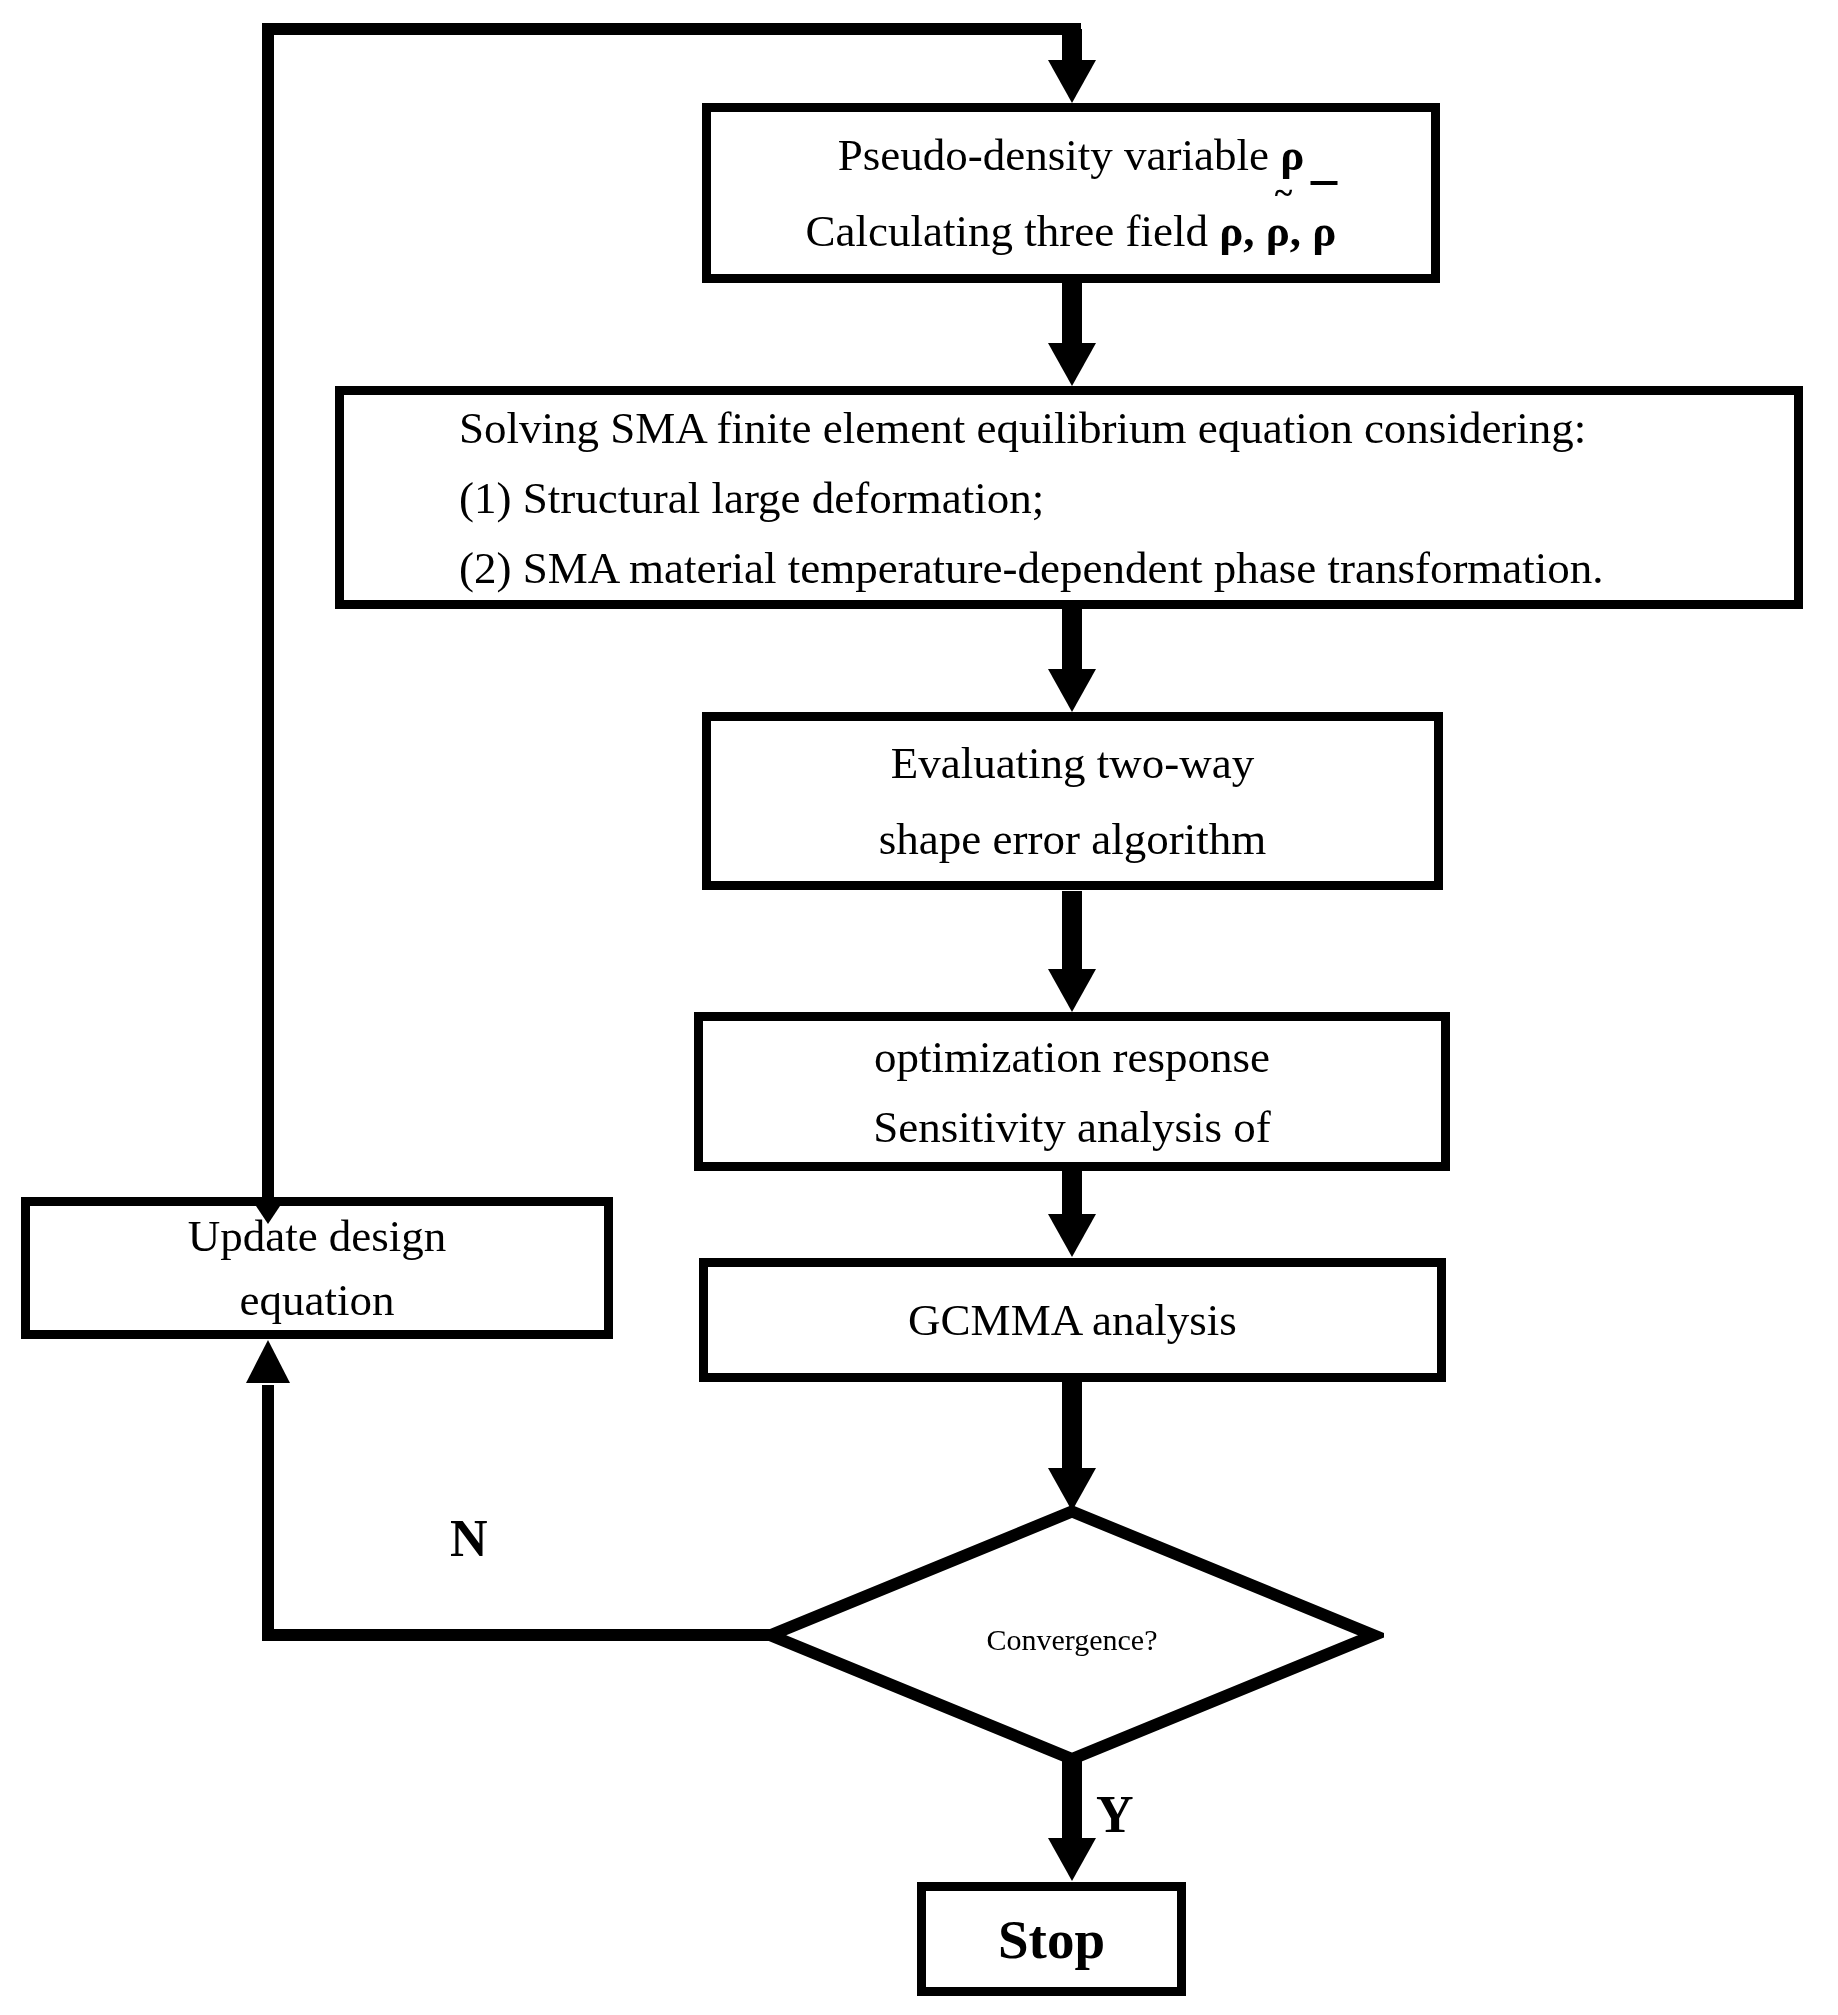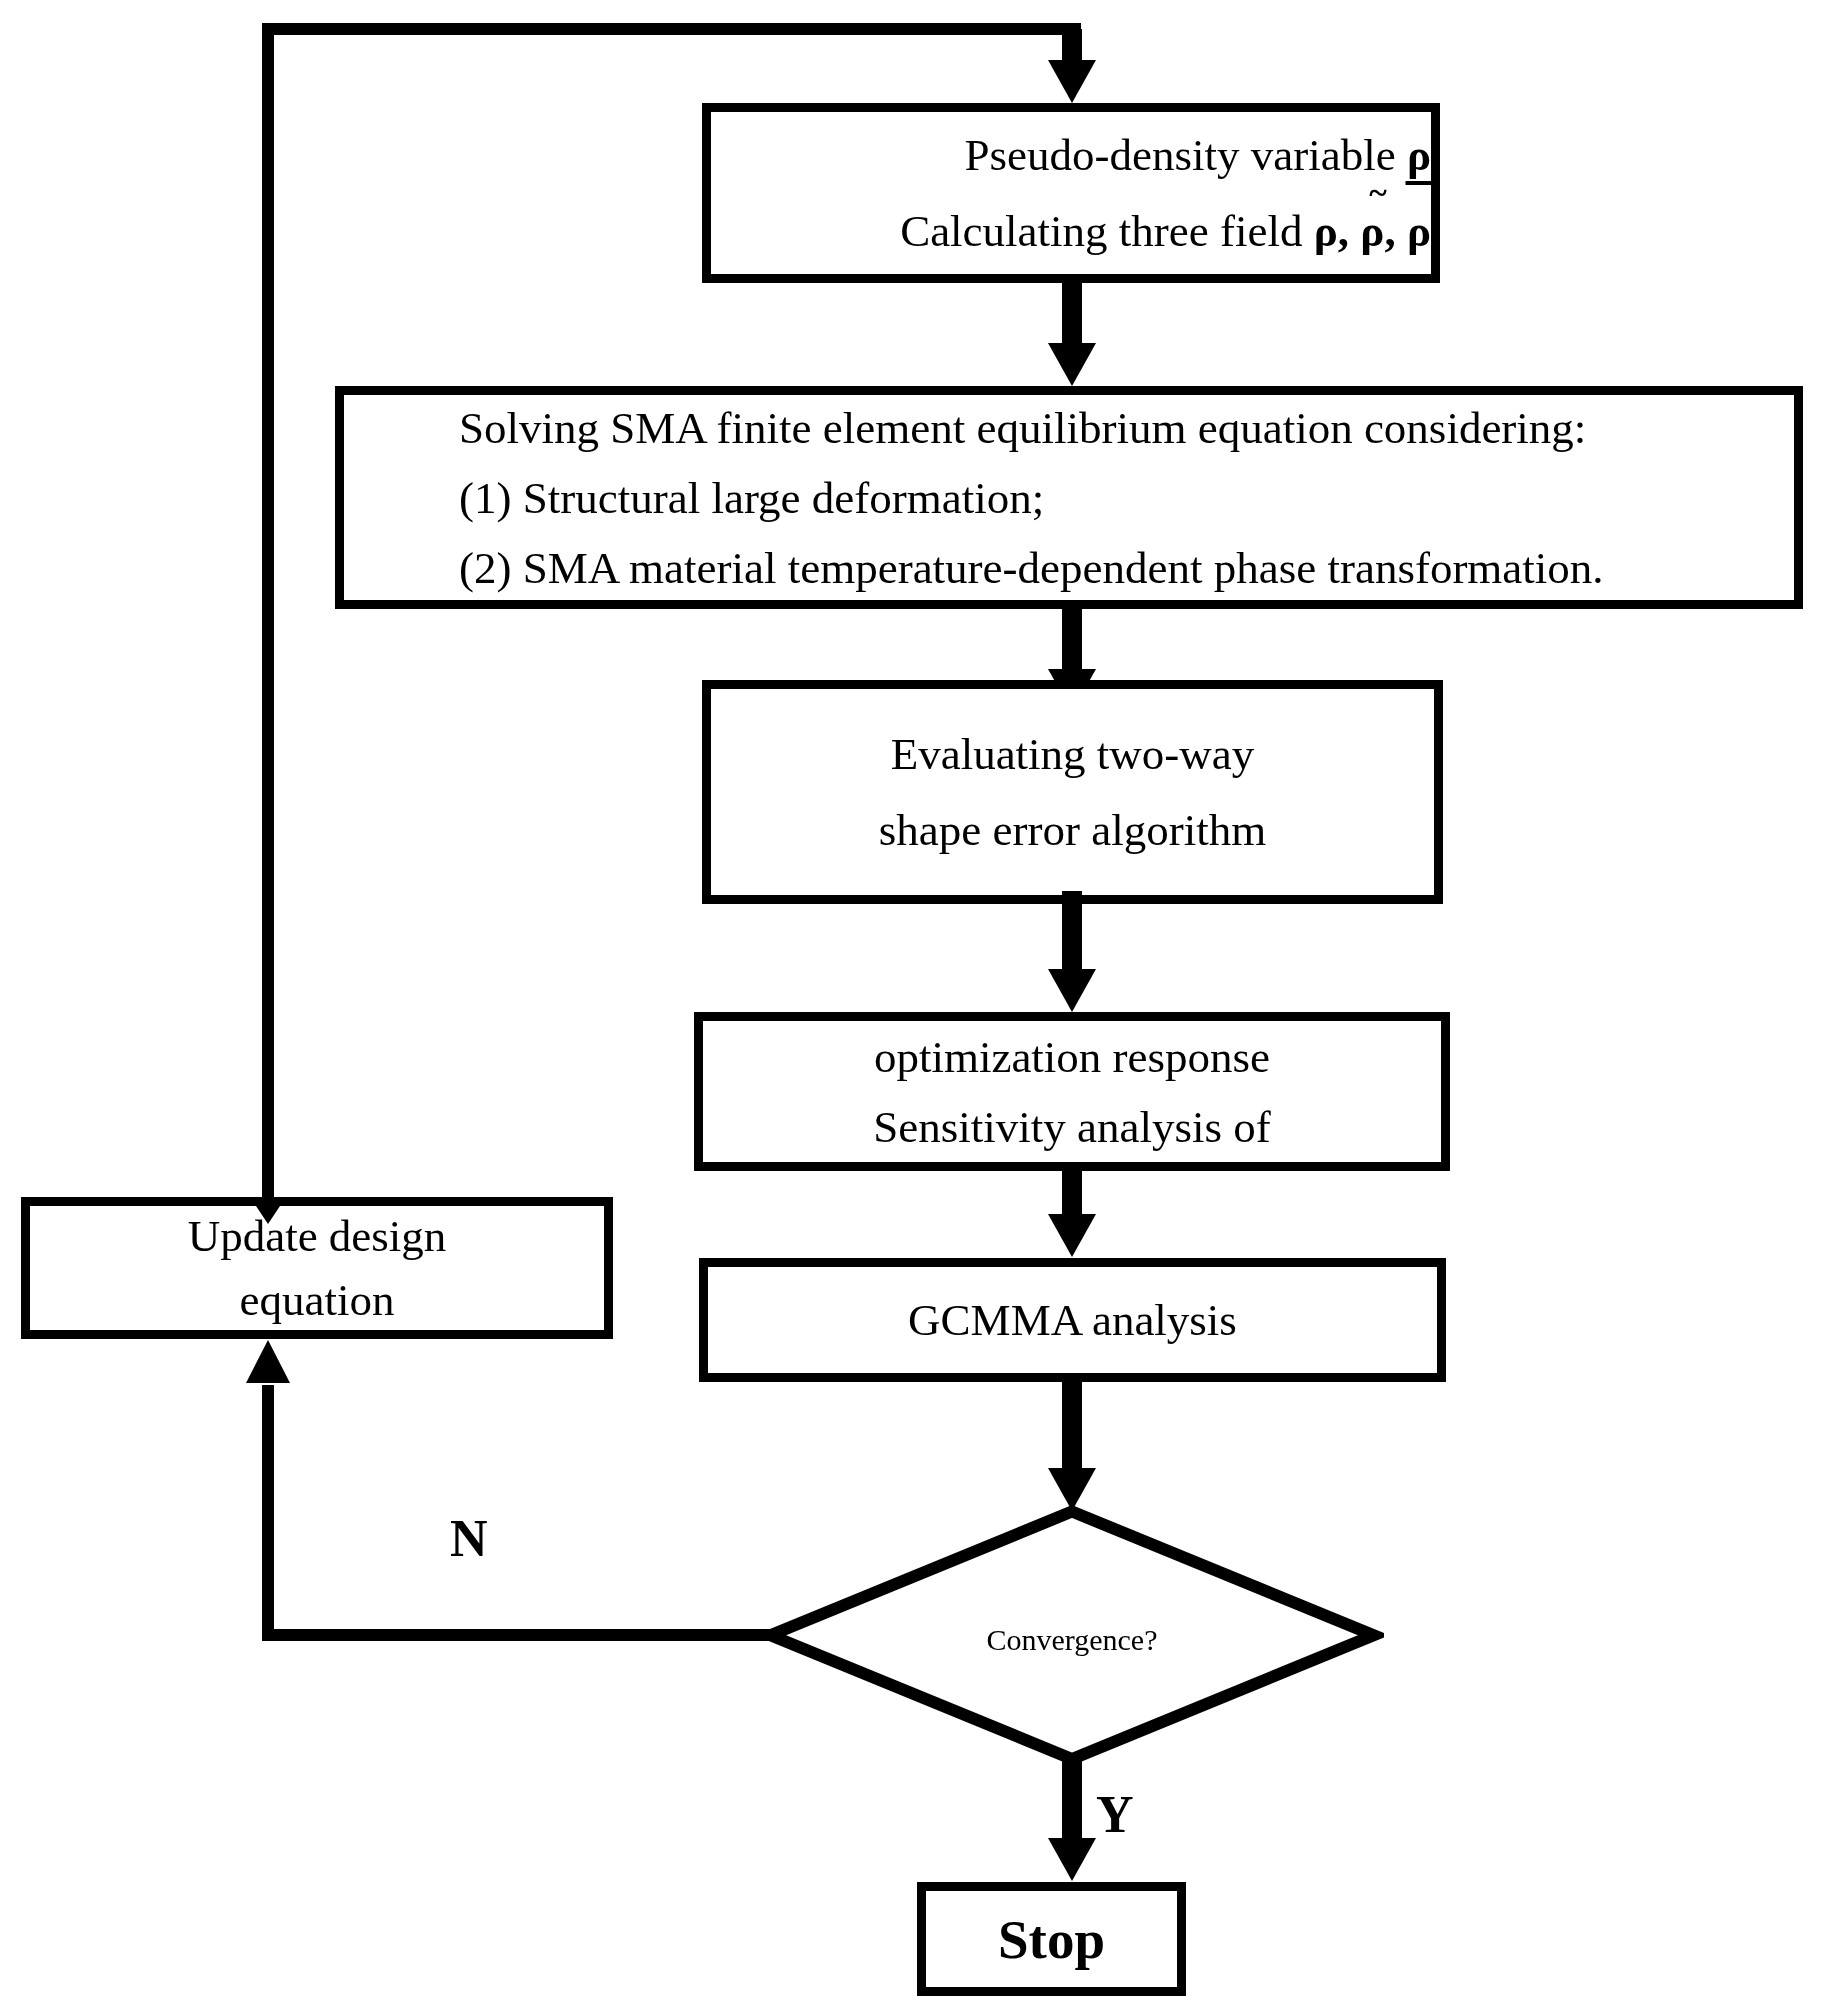--- a/index.html
+++ b/index.html
@@ -79,38 +79,38 @@
 <body>
 
 <div id="canvas">
 
   <div class="seg" style="left:262px;top:23px;width:819px;height:12px;"></div>
   <div class="seg" style="left:262px;top:23px;width:12px;height:1174px;"></div>
 
   <div class="stem" style="left:1062px;top:28.5px;height:34px;"></div>
   <div class="head-down" style="left:1048px;top:60px;"></div>
 
-  <div class="fbox" style="left:702px;top:103px;width:738px;height:180px;align-items:flex-end;">
+  <div class="fbox" style="left:702px;top:103px;width:738px;height:180px;">
     <div class="ln"><span>Pseudo-density variable</span>&nbsp;<span class="b">ρ</span></div>
     <div class="ln"><span>Calculating three field</span>&nbsp;<span class="b">ρ,</span>&nbsp;<span class="b acc"><span class="mk">~</span><span>ρ,</span></span>&nbsp;<span class="b acc"><span class="mkbar"></span><span>ρ</span></span></div>
   </div>
 
   <div class="stem" style="left:1062px;top:283px;height:61px;"></div>
   <div class="head-down" style="left:1048px;top:343px;"></div>
 
   <div class="fbox leftalign" style="left:335px;top:386px;width:1468px;height:223px;">
     <div class="ln">Solving SMA finite element equilibrium equation considering:</div>
     <div class="ln">(1) Structural large deformation;</div>
     <div class="ln">(2) SMA material temperature-dependent phase transformation.</div>
   </div>
 
   <div class="stem" style="left:1062px;top:609px;height:61px;"></div>
   <div class="head-down" style="left:1048px;top:669px;"></div>
 
-  <div class="fbox" style="left:702px;top:680px;width:741px;height:224px;">
+  <div class="fbox" style="left:702px;top:712px;width:741px;height:178px;">
     <div class="ln">Evaluating two-way</div>
     <div class="ln">shape error algorithm</div>
   </div>
 
   <div class="stem" style="left:1062px;top:891px;height:79px;"></div>
   <div class="head-down" style="left:1048px;top:969px;"></div>
 
   <div class="fbox" style="left:694px;top:1012px;width:756px;height:159px;">
     <div class="ln" style="line-height:70px;">optimization response</div>
     <div class="ln" style="line-height:70px;">Sensitivity analysis of</div>

